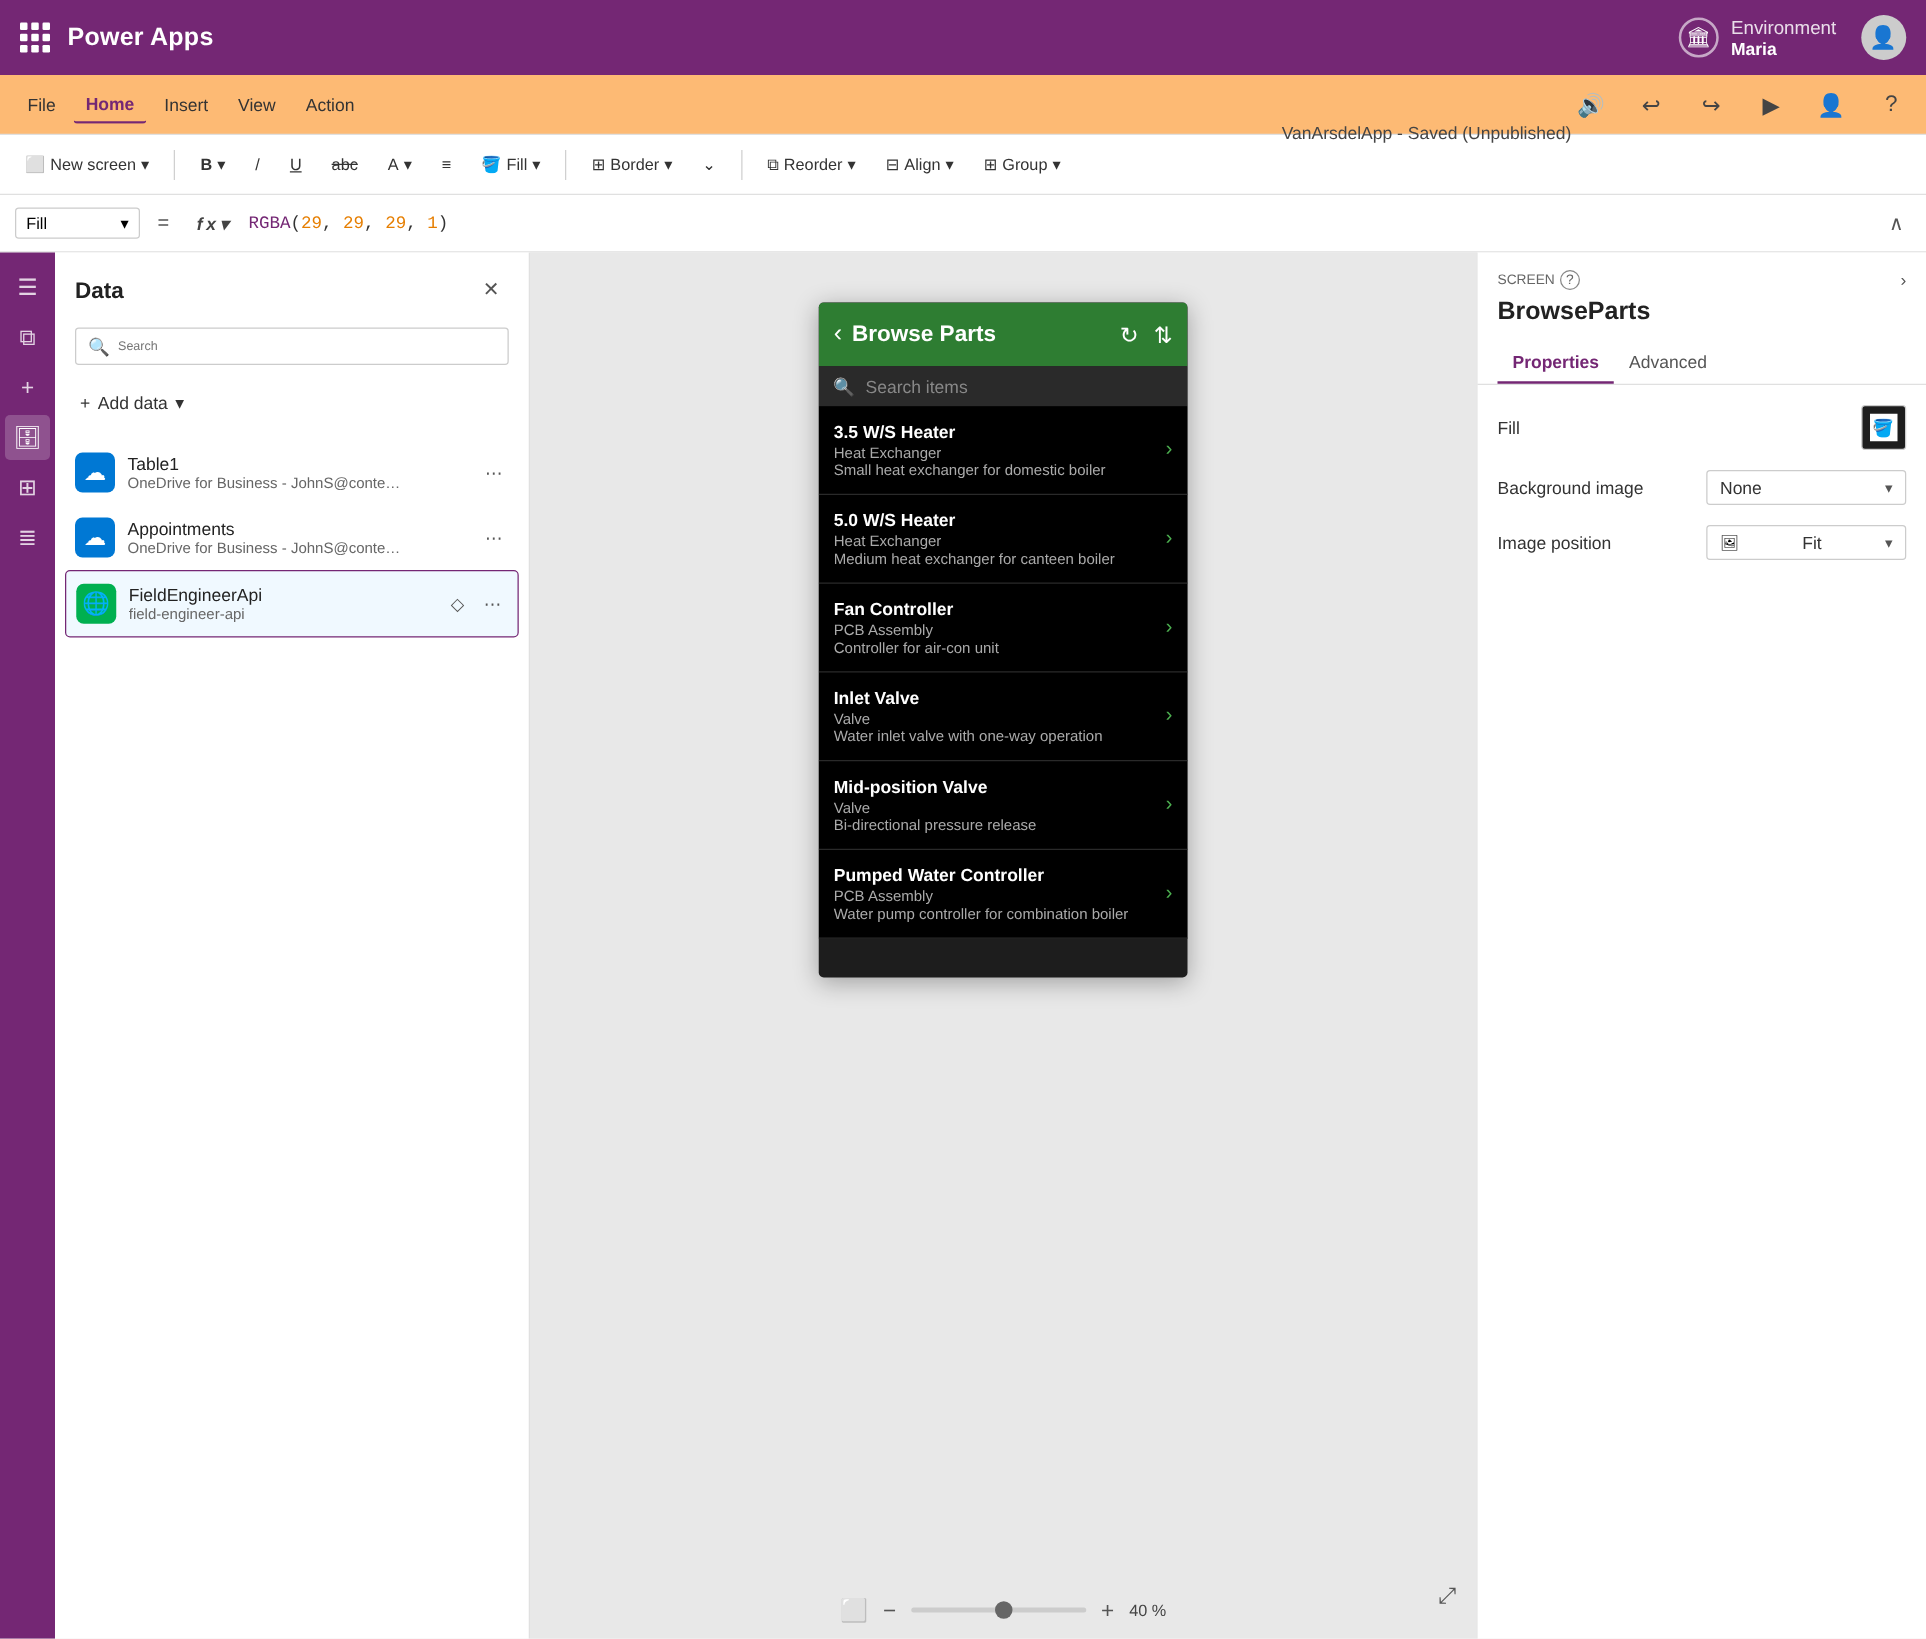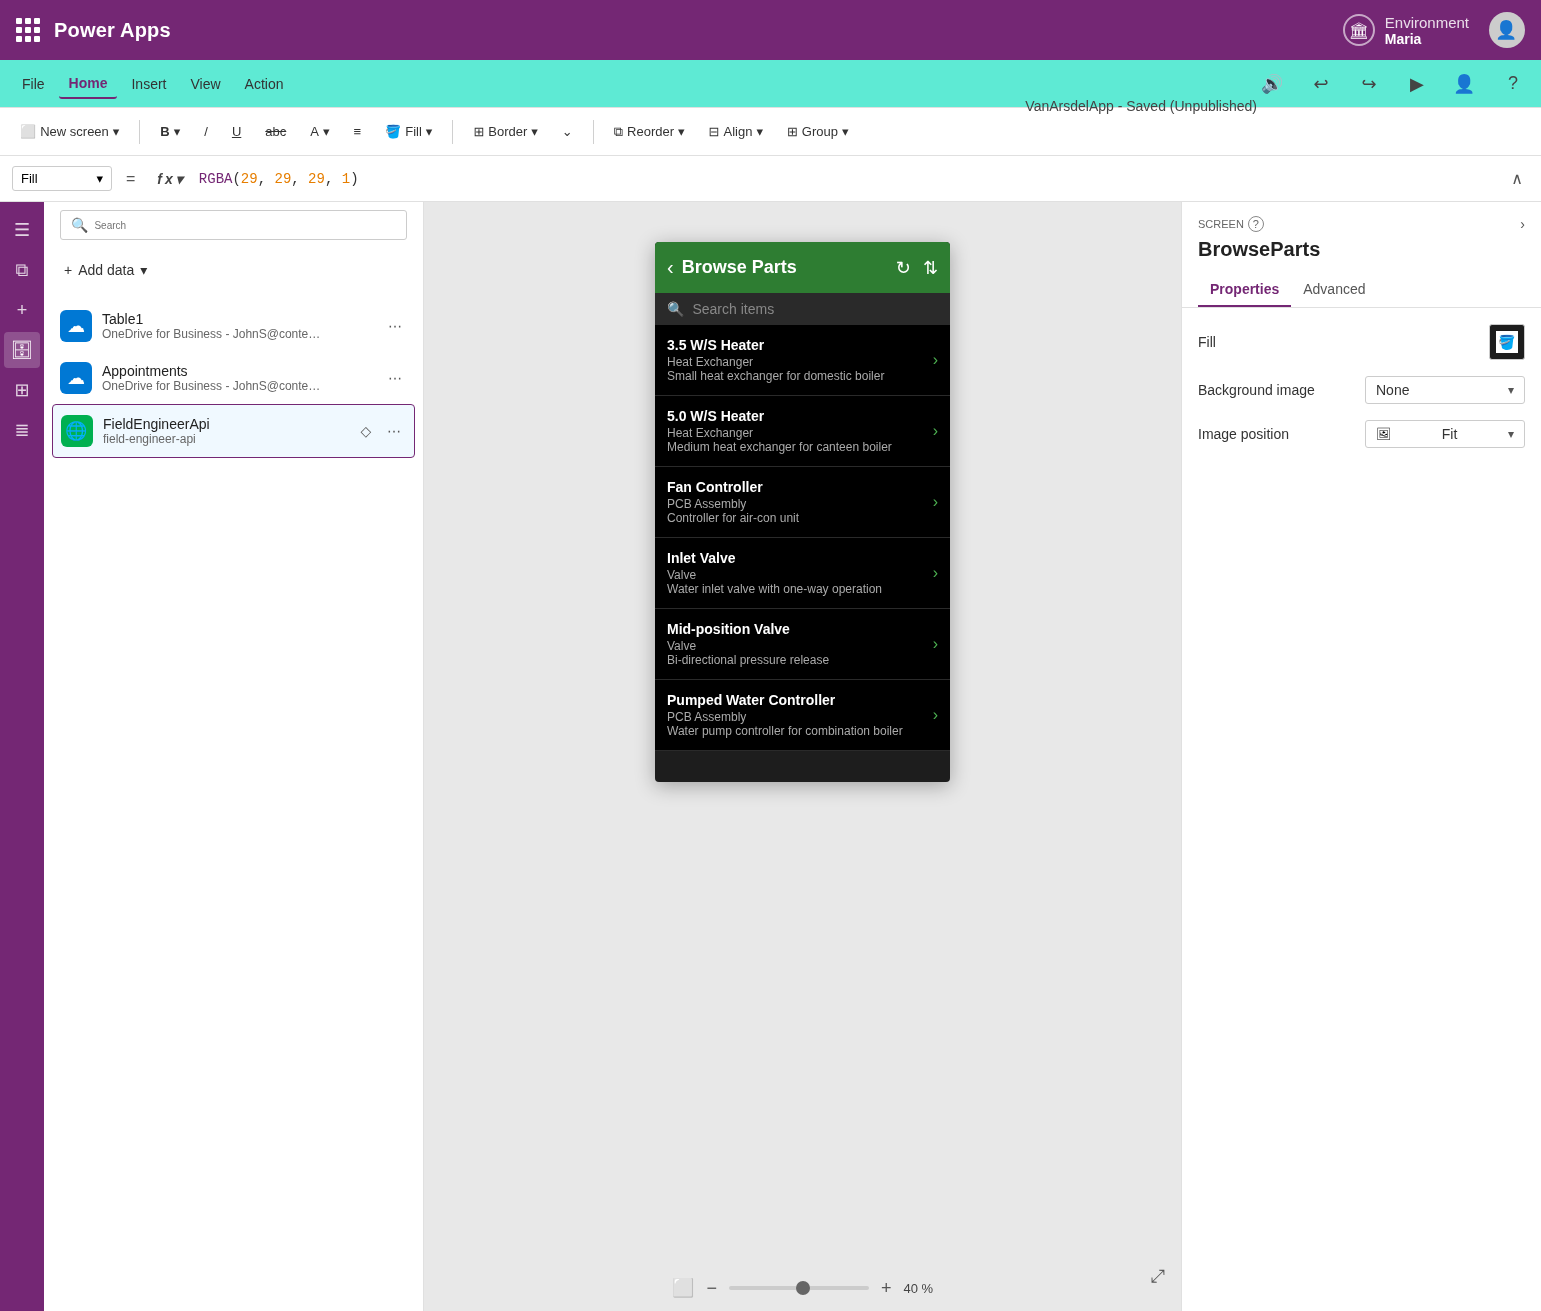--- a/index.html
+++ b/index.html
@@ -51,21 +51,21 @@
     .env-label { font-size: 15px; opacity: 0.85; }
     .env-name { font-size: 14px; font-weight: 600; }
     .avatar {
       width: 36px; height: 36px; border-radius: 50%; background: #ccc;
       display: flex; align-items: center; justify-content: center;
       font-size: 18px; color: #555; overflow: hidden;
     }
 
     
     .menu-bar {
-      background: #5eead4;
+      background: #fdba74;
       height: 48px;
       display: flex;
       align-items: center;
       border-bottom: 1px solid #e0e0e0;
       padding: 0 12px;
     }
     .menu-items {
       display: flex;
       align-items: center;
       gap: 4px;
@@ -552,20 +552,24 @@
   <div class="left-sidebar">
     <div class="sidebar-icon">☰</div>
     <div class="sidebar-icon">⧉</div>
     <div class="sidebar-icon">+</div>
     <div class="sidebar-icon active">🗄</div>
     <div class="sidebar-icon">⊞</div>
     <div class="sidebar-icon">≣</div>
   </div>
 
   <div class="data-panel">
+    <div class="data-panel-header">
+      <div class="data-panel-title">Data</div>
+      <div class="data-panel-close">✕</div>
+    </div>
     <div class="search-box">
       <span class="search-icon-el">🔍</span>
       <input class="search-input" type="text" placeholder="Search" style="">
     </div>
     <div class="add-data-btn">
       <span>+</span>
       <span>Add data</span>
       <span>▾</span>
     </div>
     <div class="data-sources">

